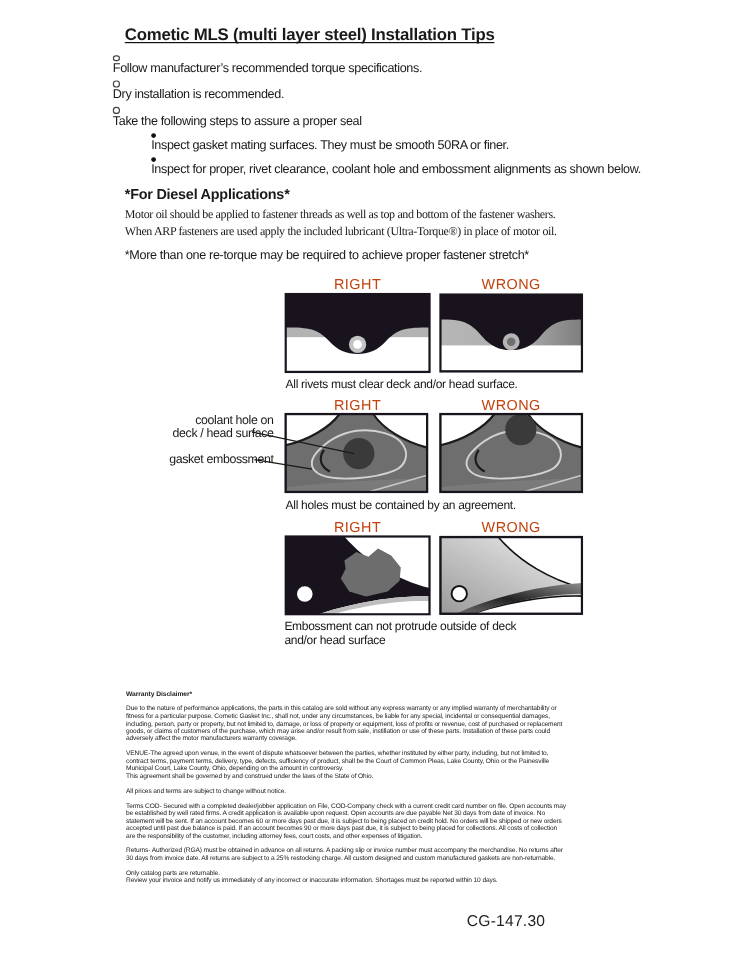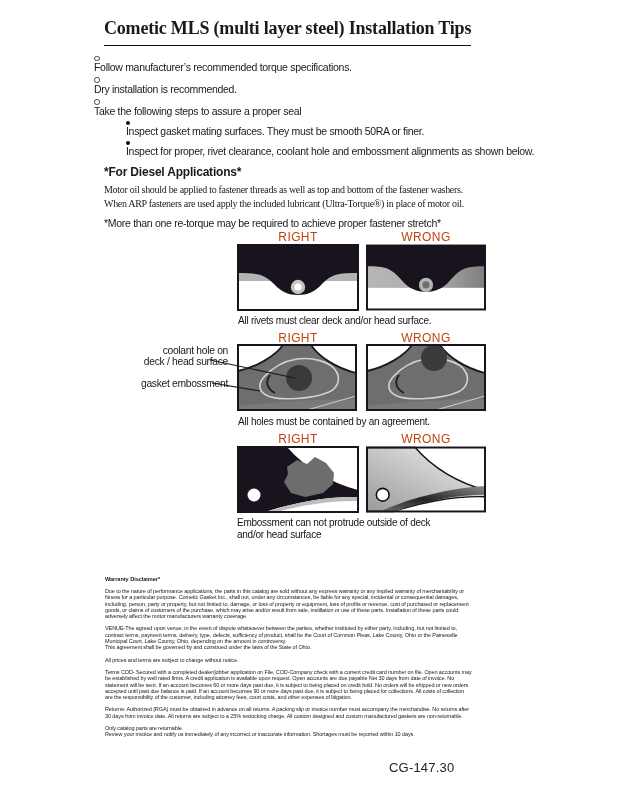--- a/index.html
+++ b/index.html
@@ -1,21 +1,21 @@
 <!DOCTYPE html>
 <html><head>
 <meta charset="utf-8">
 <style>
   html,body{margin:0;padding:0;}
   body{width:618px;height:800px;background:#fff;font-family:"Liberation Sans",sans-serif;color:#1a1a1a;}
   .page{position:relative;width:618px;height:800px;background:#fff;overflow:hidden;}
 
   .col{position:absolute;left:94px;top:20px;width:505px;}
-  .title{display:inline-block;margin:0 0 6px 10px;font-size:18px;font-weight:bold;letter-spacing:-0.2px;
-         border-bottom:1.6px solid #111;padding-bottom:10px;line-height:14px;font-family:Liberation Serif, serif;}
+  .title{display:inline-block;margin:0 0 6px 10px;font-size:14px;font-weight:bold;letter-spacing:-0.2px;
+         border-bottom:1.6px solid #111;padding-bottom:0;line-height:14px;}
   .bullet{display:flex;align-items:flex-start;font-size:10.5px;line-height:12.5px;letter-spacing:-0.3px;flex-direction:column;}
   .bullet.sub{margin-left:32px;}
   .dotO{flex:0 0 auto;width:3.6px;height:3.6px;border:1px solid #444;border-radius:50%;margin:3.6px 4px 0 0;}
   .dotF{flex:0 0 auto;width:4px;height:4px;background:#111;border-radius:50%;margin:3.8px 4px 0 0;}
   .diesel{margin-left:10px;}
   .diesel-h{margin-top:8px;font-size:12px;font-weight:bold;line-height:13px;letter-spacing:-0.2px;}
   .para{margin-top:4px;font-size:10px;line-height:14.2px;letter-spacing:-0.3px;white-space:pre-line;font-family:Liberation Serif, serif;}
   .para.p2{margin-top:5px;}
   .note{margin-top:6px;font-size:10.5px;line-height:13px;letter-spacing:-0.3px;}
 

